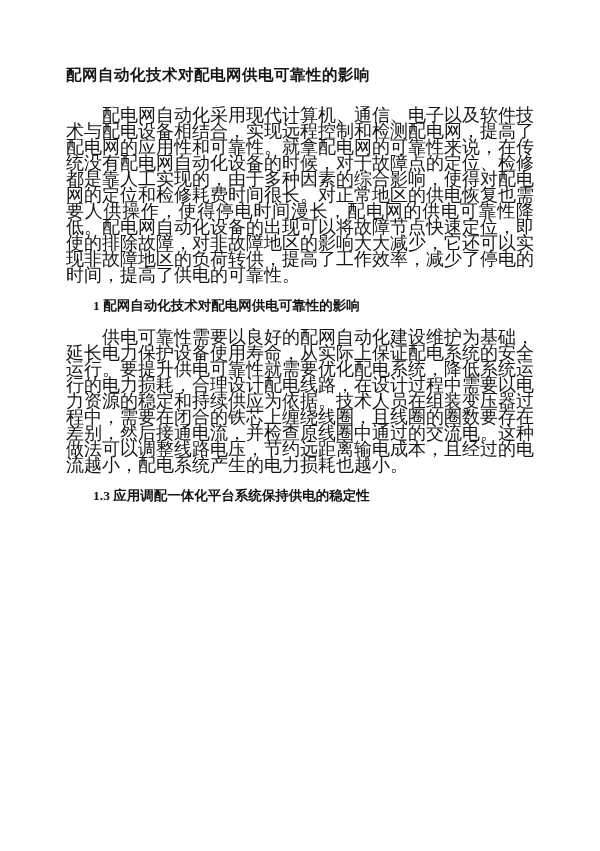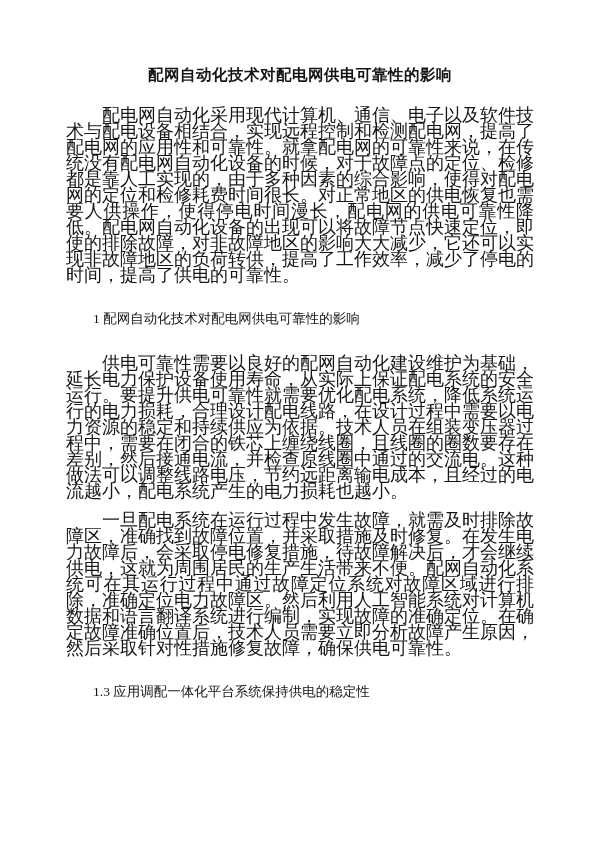--- a/index.html
+++ b/index.html
@@ -16,38 +16,38 @@
     box-sizing: border-box;
     padding: 64px 66px 0 66px;
     overflow: hidden;
     font-family: "Liberation Serif", "DejaVu Serif", serif;
     color: #151515;
   }
   .doc-title {
     font-size: 15.5px;
     line-height: 22px;
     font-weight: bold;
-    text-align: center;
+    text-align: left;
     margin: 0 0 21px 0;
     letter-spacing: 0.5px;
   }
   .body-par {
     font-size: 18px;
     line-height: 16px;
     text-align: justify;
     text-justify: inter-ideograph;
     text-indent: 2em;
     margin: 13px 0;
   }
   .sec-heading {
     font-size: 13.5px;
     line-height: 16px;
-    font-weight: normal;
+    font-weight: bold;
     text-indent: 2em;
-    margin: 28px 0;
+    margin: 15px 0;
   }
   .keywords-line {
     font-size: 13.5px;
     line-height: 16px;
     text-indent: 2em;
     margin: 13px 0;
   }
 </style>
 </head>
 <body>
@@ -58,18 +58,17 @@
 
   <p class="body-par">配电网自动化采用现代计算机、通信、电子以及软件技术与配电设备相结合，实现远程控制和检测配电网，提高了配电网的应用性和可靠性。就拿配电网的可靠性来说，在传统没有配电网自动化设备的时候，对于故障点的定位、检修都是靠人工实现的，由于多种因素的综合影响，使得对配电网的定位和检修耗费时间很长。对正常地区的供电恢复也需要人供操作，使得停电时间漫长，配电网的供电可靠性降低。配电网自动化设备的出现可以将故障节点快速定位，即使的排除故障，对非故障地区的影响大大减少，它还可以实现非故障地区的负荷转供，提高了工作效率，减少了停电的时间，提高了供电的可靠性。</p>
 
 
   <h2 class="sec-heading">1 配网自动化技术对配电网供电可靠性的影响</h2>
 
 
   <p class="body-par">供电可靠性需要以良好的配网自动化建设维护为基础，延长电力保护设备使用寿命，从实际上保证配电系统的安全运行。要提升供电可靠性就需要优化配电系统，降低系统运行的电力损耗，合理设计配电线路，在设计过程中需要以电力资源的稳定和持续供应为依据。技术人员在组装变压器过程中，需要在闭合的铁芯上缠绕线圈，且线圈的圈数要存在差别，然后接通电流，并检查原线圈中通过的交流电。这种做法可以调整线路电压，节约远距离输电成本，且经过的电流越小，配电系统产生的电力损耗也越小。</p>
 
 
-  <p class="body-par">一旦配电系统在运行过程中发生故障，就需及时排除故障区，准确找到故障位置，并采取措施及时修复。在发生电力故障后，会采取停电修复措施，待故障解决后，才会继续供电，这就为周围居民的生产生活带来不便。配网自动化系统可在其运行过程中通过故障定位系统对故障区域进行排除，准确定位电力故障区。然后利用人工智能系统对计算机数据和语言翻译系统进行编制，实现故障的准确定位。在确定故障准确位置后，技术人员需要立即分析故障产生原因，然后采取针对性措施修复故障，确保供电可靠性。</p>
 
   <h2 class="sec-heading">1.3 应用调配一体化平台系统保持供电的稳定性</h2>
 
 
 </div>
 
 </body></html>

